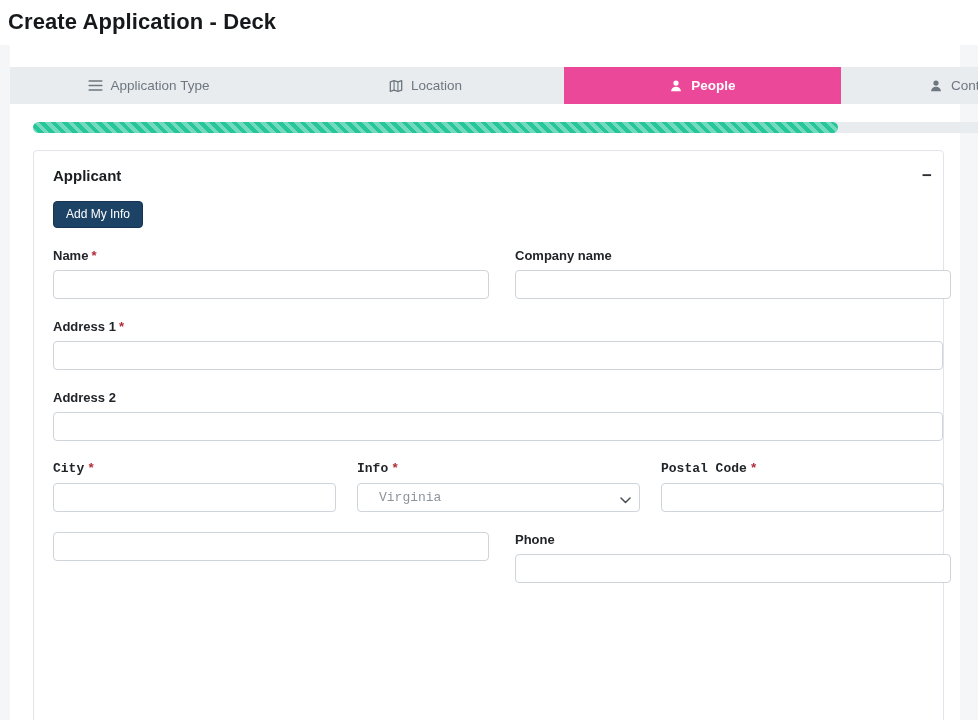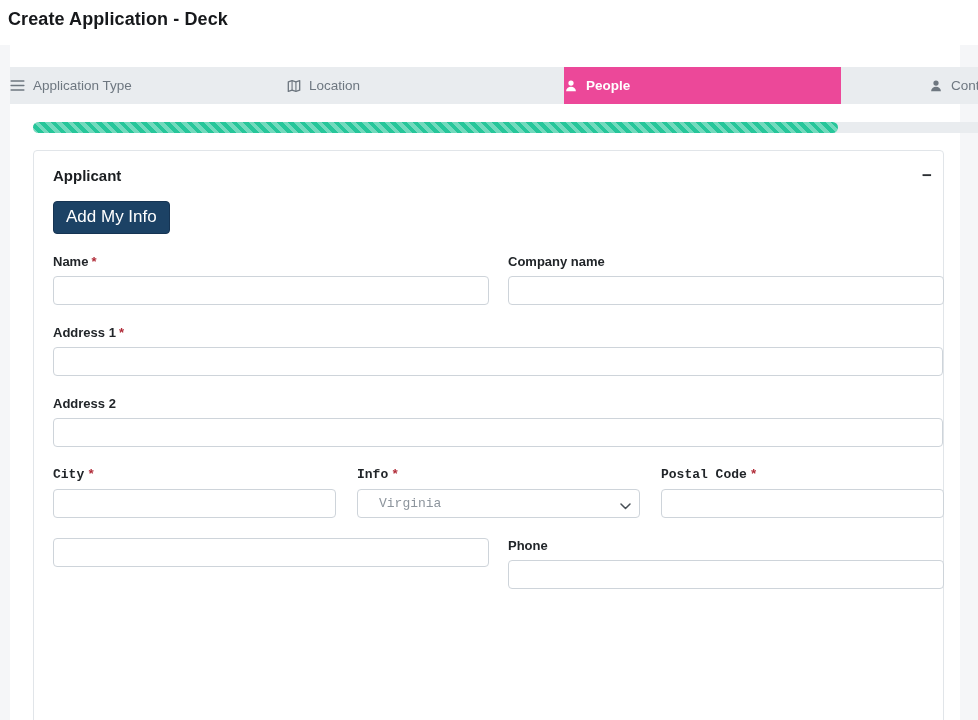--- a/index.html
+++ b/index.html
@@ -11,21 +11,21 @@
   }
   .page { position: relative; width: 978px; height: 720px; overflow: hidden; }
 
   
   .top-header {
     background: #ffffff;
     height: 45px;
     padding: 9px 0 0 8px;
   }
   .page-title {
-    font-size: 18px;
+    font-size: 22px;
     font-weight: 700;
     color: #16181b;
     letter-spacing: 0.1px;
   }
 
   
   .main-panel {
     margin-left: 10px;
     width: 950px;
     min-height: 675px;
@@ -39,21 +39,21 @@
     height: 37px;
     background: #e9ecef;
     display: flex;
     align-items: stretch;
   }
   .tab {
     width: 277px;
     flex: none;
     display: flex;
     align-items: center;
-    justify-content: flex-start;
+    justify-content: center;
     gap: 8px;
     font-size: 13.5px;
     color: #6e7780;
     cursor: pointer;
     white-space: nowrap;
   }
   .tab.active {
     background: #ec4899;
     color: #ffffff;
     font-weight: 600;
@@ -116,28 +116,28 @@
     cursor: pointer;
     user-select: none;
   }
   .btn-navy {
     display: inline-block;
     margin-top: 17px;
     background: #1c4265;
     border: 1px solid #163453;
     color: #ffffff;
     font-family: inherit;
-    font-size: 17px;
+    font-size: 12px;
     padding: 5px 12px 6px 12px;
     border-radius: 4px;
     cursor: pointer;
   }
 
   
-  .form-row { display: flex; gap: 19px; margin-top: 20px; }
+  .form-row { display: flex; gap: 26px; margin-top: 20px; }
   .form-row.three { gap: 21px; font-family: Liberation Mono, monospace; }
   .col-half { width: 436px; flex: none; }
   .col-third { width: 283px; flex: none; }
   .col-full { width: 890px; flex: none; }
 
   .field-label {
     display: block;
     font-size: 13px;
     font-weight: 600;
     color: #212529;

